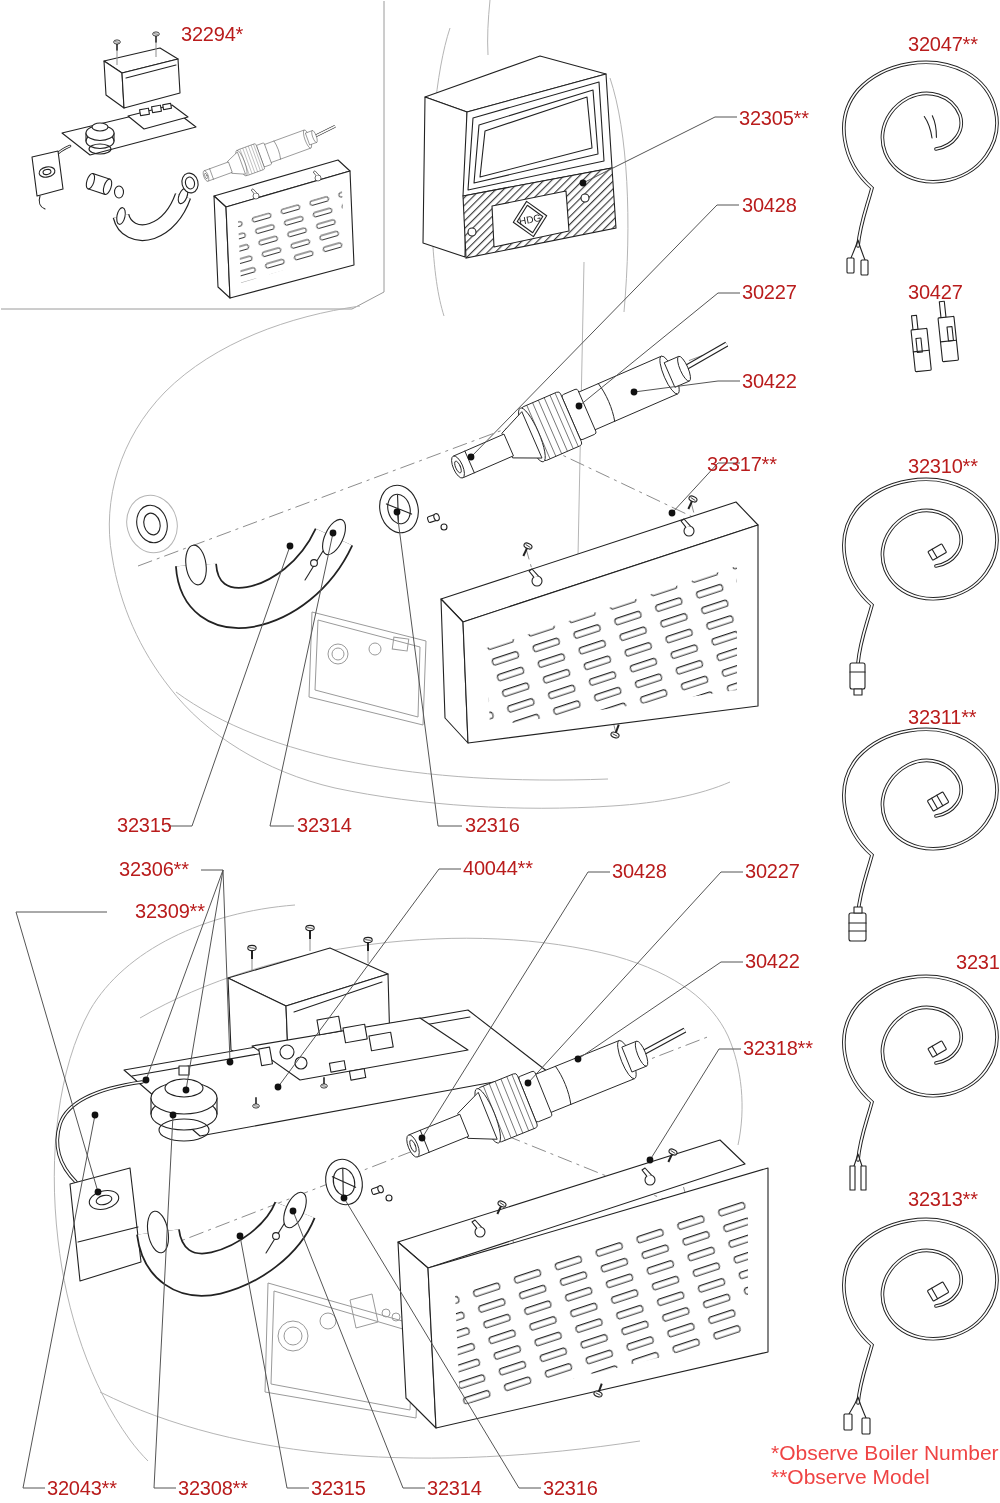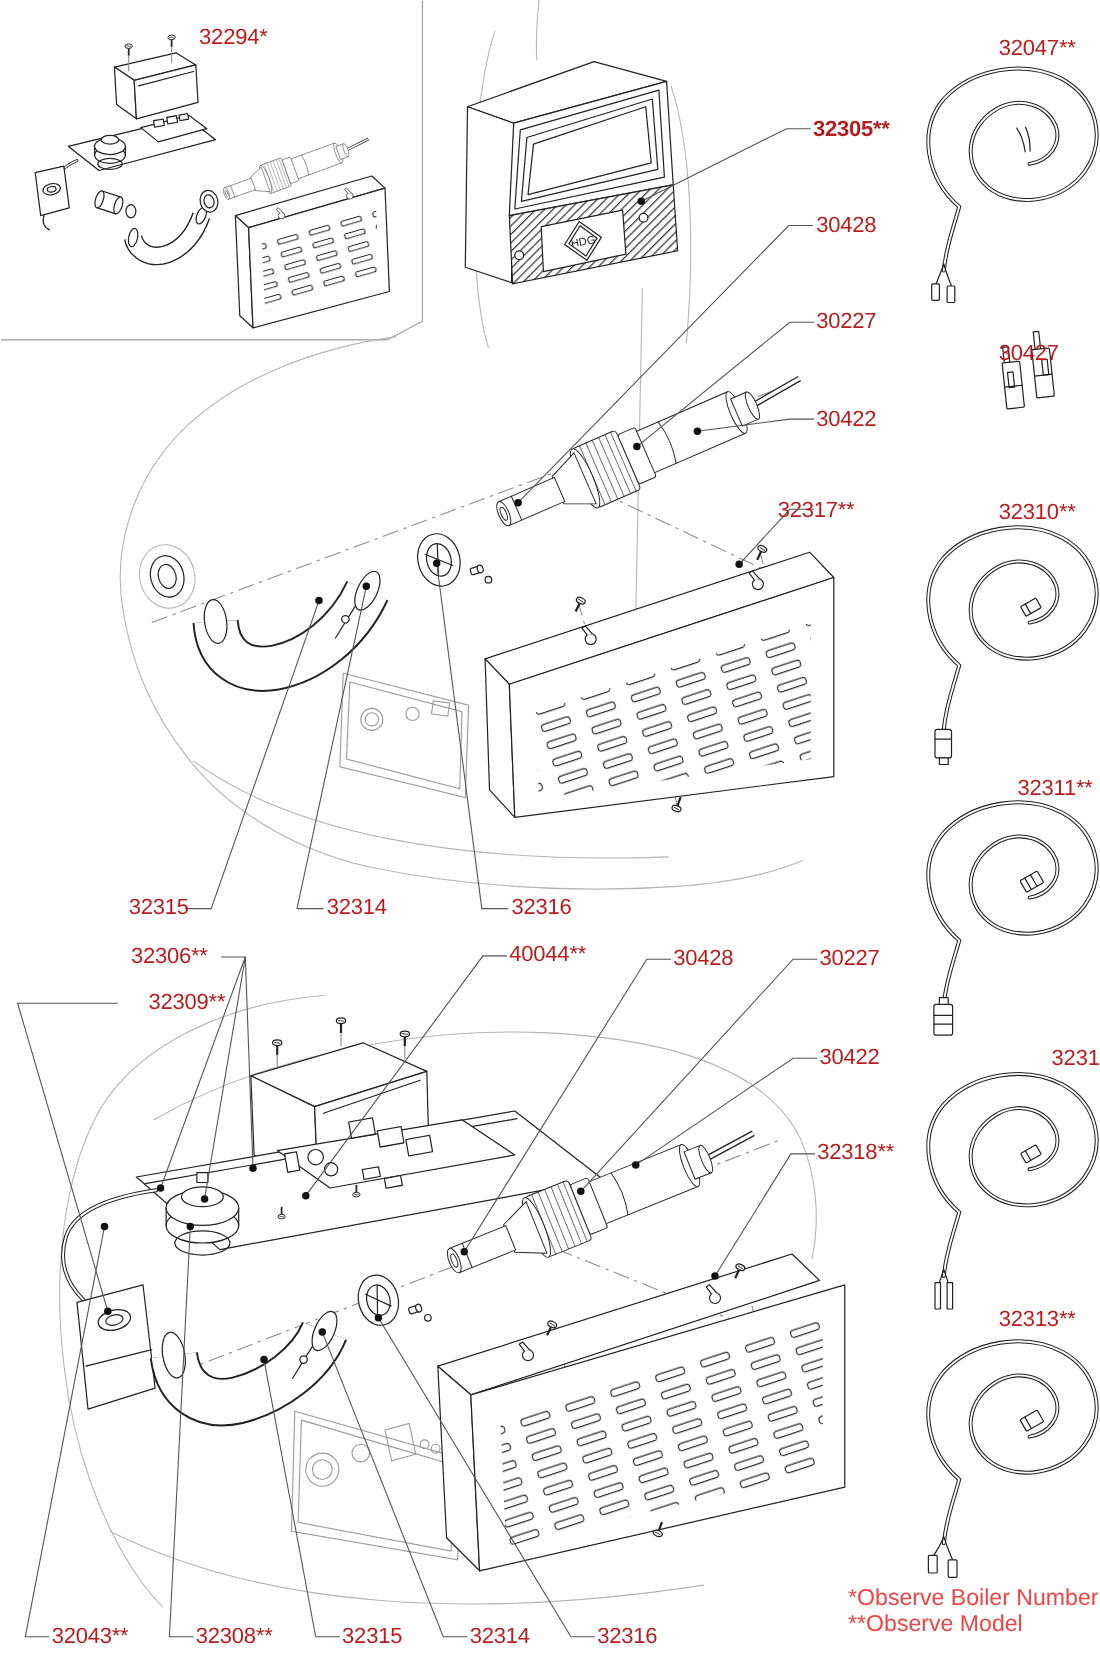--- a/index.html
+++ b/index.html
@@ -460,29 +460,29 @@
       <circle cx="173" cy="1115" r="3.4" class="dot"></circle>
       <circle cx="240" cy="1236" r="3.4" class="dot"></circle>
       <circle cx="293" cy="1211" r="3.4" class="dot"></circle>
       <circle cx="344" cy="1198" r="3.4" class="dot"></circle>
     </g>
   </g>
 </svg>
 
 <div id="labels">
       <div class="part-label" style="left: 181px; top: 23px;">32294*</div>
-      <div class="part-label" style="left: 739px; top: 107px; font-weight: bold;">32305**</div>
+      <div class="part-label" style="left: 739px; top: 107px;">32305**</div>
       <div class="part-label" style="left: 742px; top: 194px;">30428</div>
       <div class="part-label" style="left: 742px; top: 281px;">30227</div>
       <div class="part-label" style="left: 742px; top: 370px;">30422</div>
       <div class="part-label" style="left: 707px; top: 453px;">32317**</div>
       <div class="part-label" style="left: 908px; top: 33px;">32047**</div>
-      <div class="part-label" style="left: 908px; top: 281px; margin-top: 29px;">30427</div>
+      <div class="part-label" style="left: 908px; top: 281px;">30427</div>
       <div class="part-label" style="left: 908px; top: 455px;">32310**</div>
-      <div class="part-label" style="left: 908px; top: 706px; margin-left: 17px;">32311**</div>
+      <div class="part-label" style="left: 908px; top: 706px;">32311**</div>
       <div class="part-label" style="left: 956px; top: 951px;">32312**</div>
       <div class="part-label" style="left: 908px; top: 1188px;">32313**</div>
       <div class="part-label" style="left: 117px; top: 814px;">32315</div>
       <div class="part-label" style="left: 297px; top: 814px;">32314</div>
       <div class="part-label" style="left: 465px; top: 814px;">32316</div>
       <div class="part-label" style="left: 119px; top: 858px;">32306**</div>
       <div class="part-label" style="left: 110px; top: 900px; margin-left: 25px;">32309**</div>
       <div class="part-label" style="left: 463px; top: 857px;">40044**</div>
       <div class="part-label" style="left: 612px; top: 860px;">30428</div>
       <div class="part-label" style="left: 745px; top: 860px;">30227</div>

